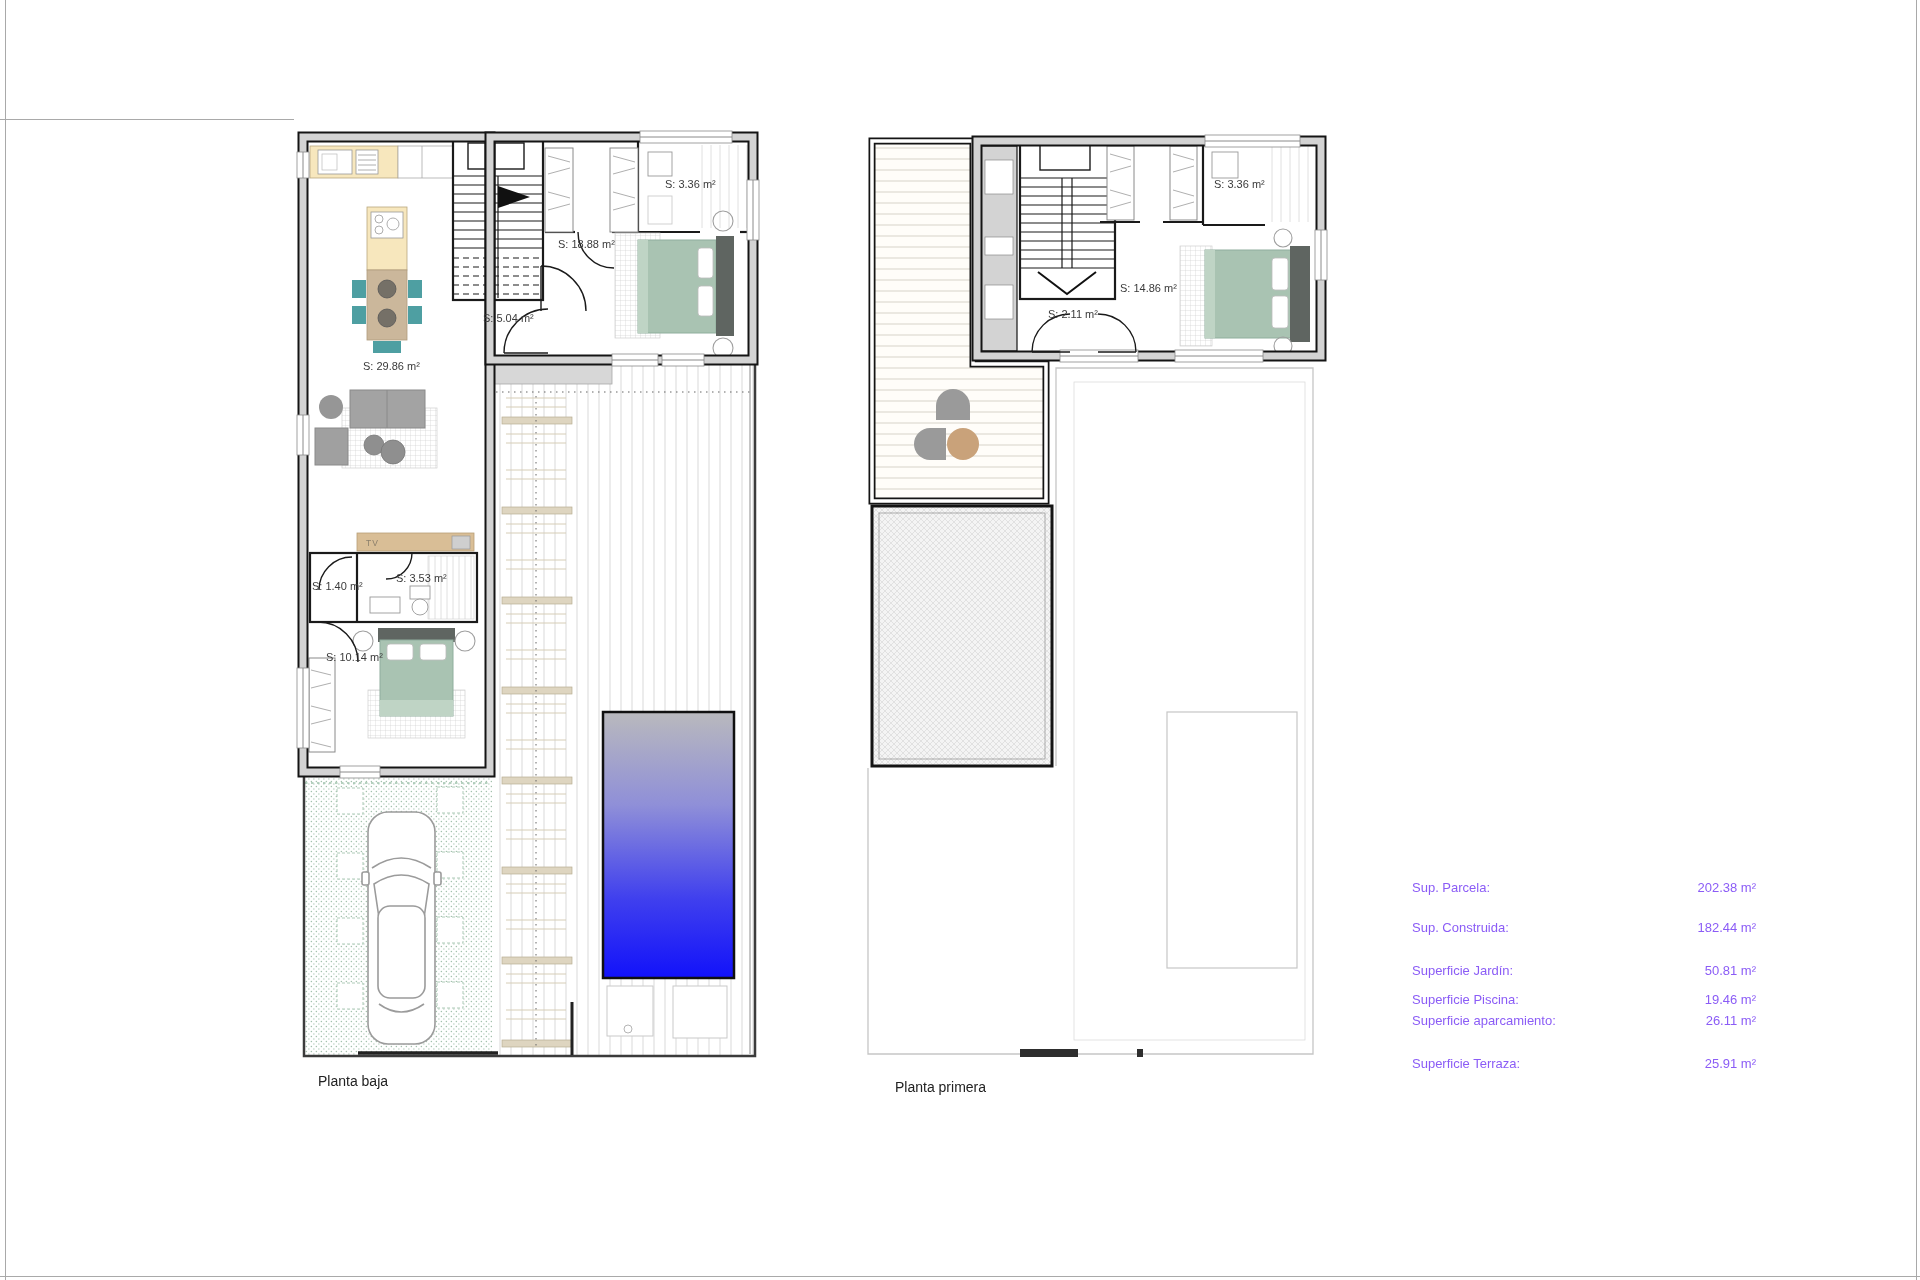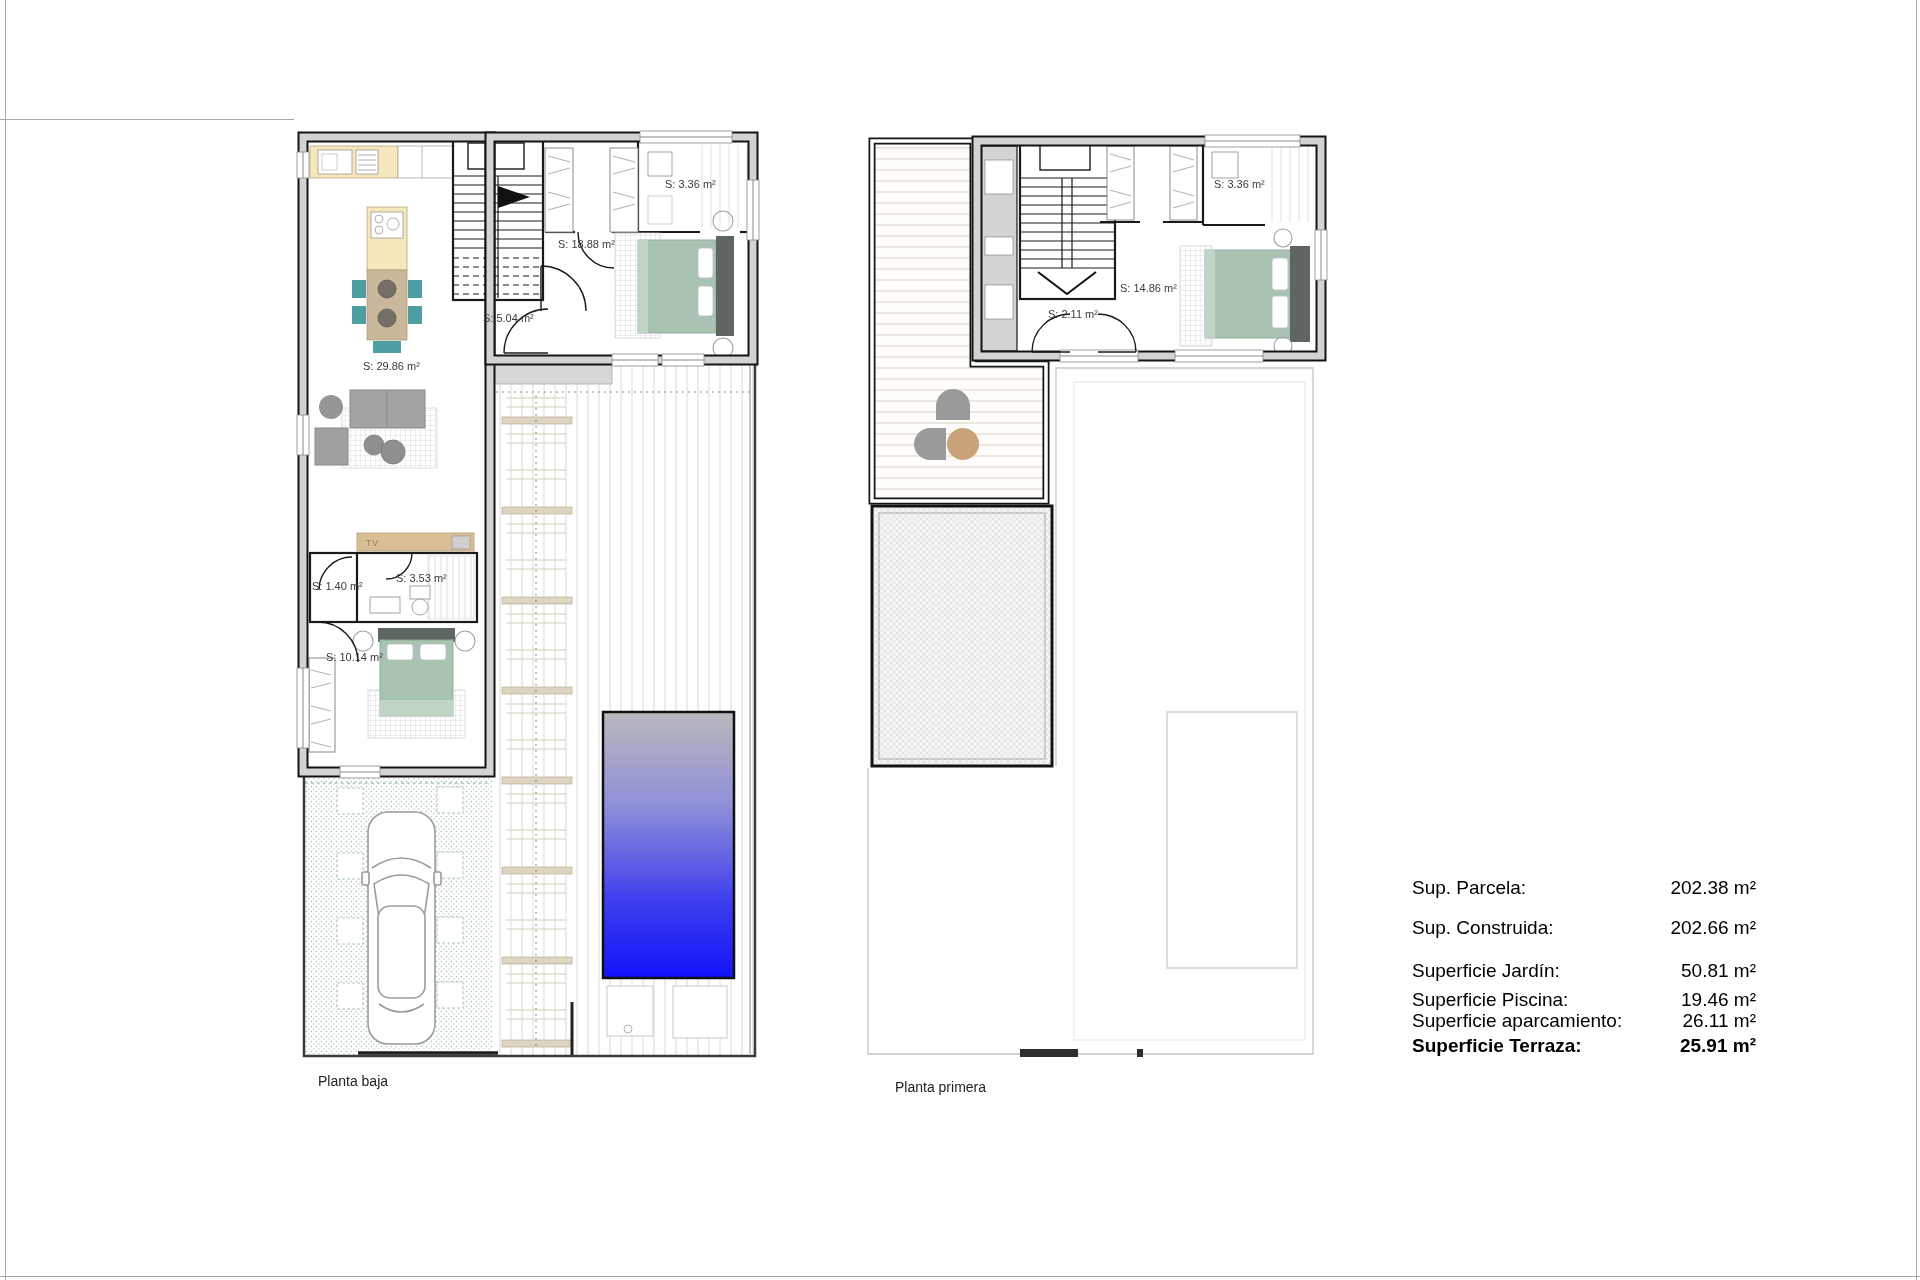--- a/index.html
+++ b/index.html
@@ -8,23 +8,23 @@
   #sheet{position:absolute;left:0;top:0;width:1920px;height:1280px;}
   
   .frame{position:absolute;background:#a9a9a9;}
   #frame-left{left:5px;top:0;width:1px;height:1280px;}
   #frame-right{left:1916px;top:0;width:1px;height:1280px;}
   #frame-bottom{left:0;top:1276px;width:1920px;height:1px;}
   #frame-topleft{left:0;top:119px;width:294px;height:1px;}
   
   #summary{position:absolute;left:1412px;top:876px;width:344px;}
   .srow{position:absolute;left:0;width:344px;height:24px;display:flex;
-        justify-content:space-between;font-size:19px;line-height:24px;color:#000000;gap:37px;}
+        justify-content:space-between;font-size:13px;line-height:24px;color:#8b5cf6;gap:37px;}
   .srow .val{text-align:left;}
-  #sr0{top:0;} #sr1{top:40px;} #sr2{top:83px;} #sr3{top:100px;margin-top:12px;} #sr4{top:133px;} #sr5{top:158px;font-weight:bold;}
+  #sr0{top:0;} #sr1{top:40px;} #sr2{top:83px;} #sr3{top:100px;margin-top:12px;} #sr4{top:133px;} #sr5{top:176px;}
   svg text{font-family:"Liberation Sans", sans-serif;}
   .roomlbl{font-size:11px;fill:#3a3a3a;}
   .caption{font-size:14px;fill:#222;}
   .tvlbl{font-size:8.5px;fill:#8b7f6b;letter-spacing:1px;}
 </style>
 </head>
 <body>
 
 <svg id="sheet" viewBox="0 0 1920 1280" xmlns="http://www.w3.org/2000/svg">
   <defs>
@@ -471,21 +471,21 @@
 <div class="frame" id="frame-bottom"></div>
 <div class="frame" id="frame-topleft"></div>
 
 <div id="summary">
   <div class="srow" id="sr0">
     <span>Sup. Parcela:</span>
     <span class="val">202.38 m²</span>
   </div>
   <div class="srow" id="sr1">
     <span>Sup. Construida:</span>
-    <span class="val">202.66 m²</span>
+    <span class="val">182.44 m²</span>
   </div>
   <div class="srow" id="sr2">
     <span>Superficie Jardín:</span>
     <span class="val">50.81 m²</span>
   </div>
   <div class="srow" id="sr3">
     <span>Superficie Piscina:</span>
     <span class="val">19.46 m²</span>
   </div>
   <div class="srow" id="sr4">

